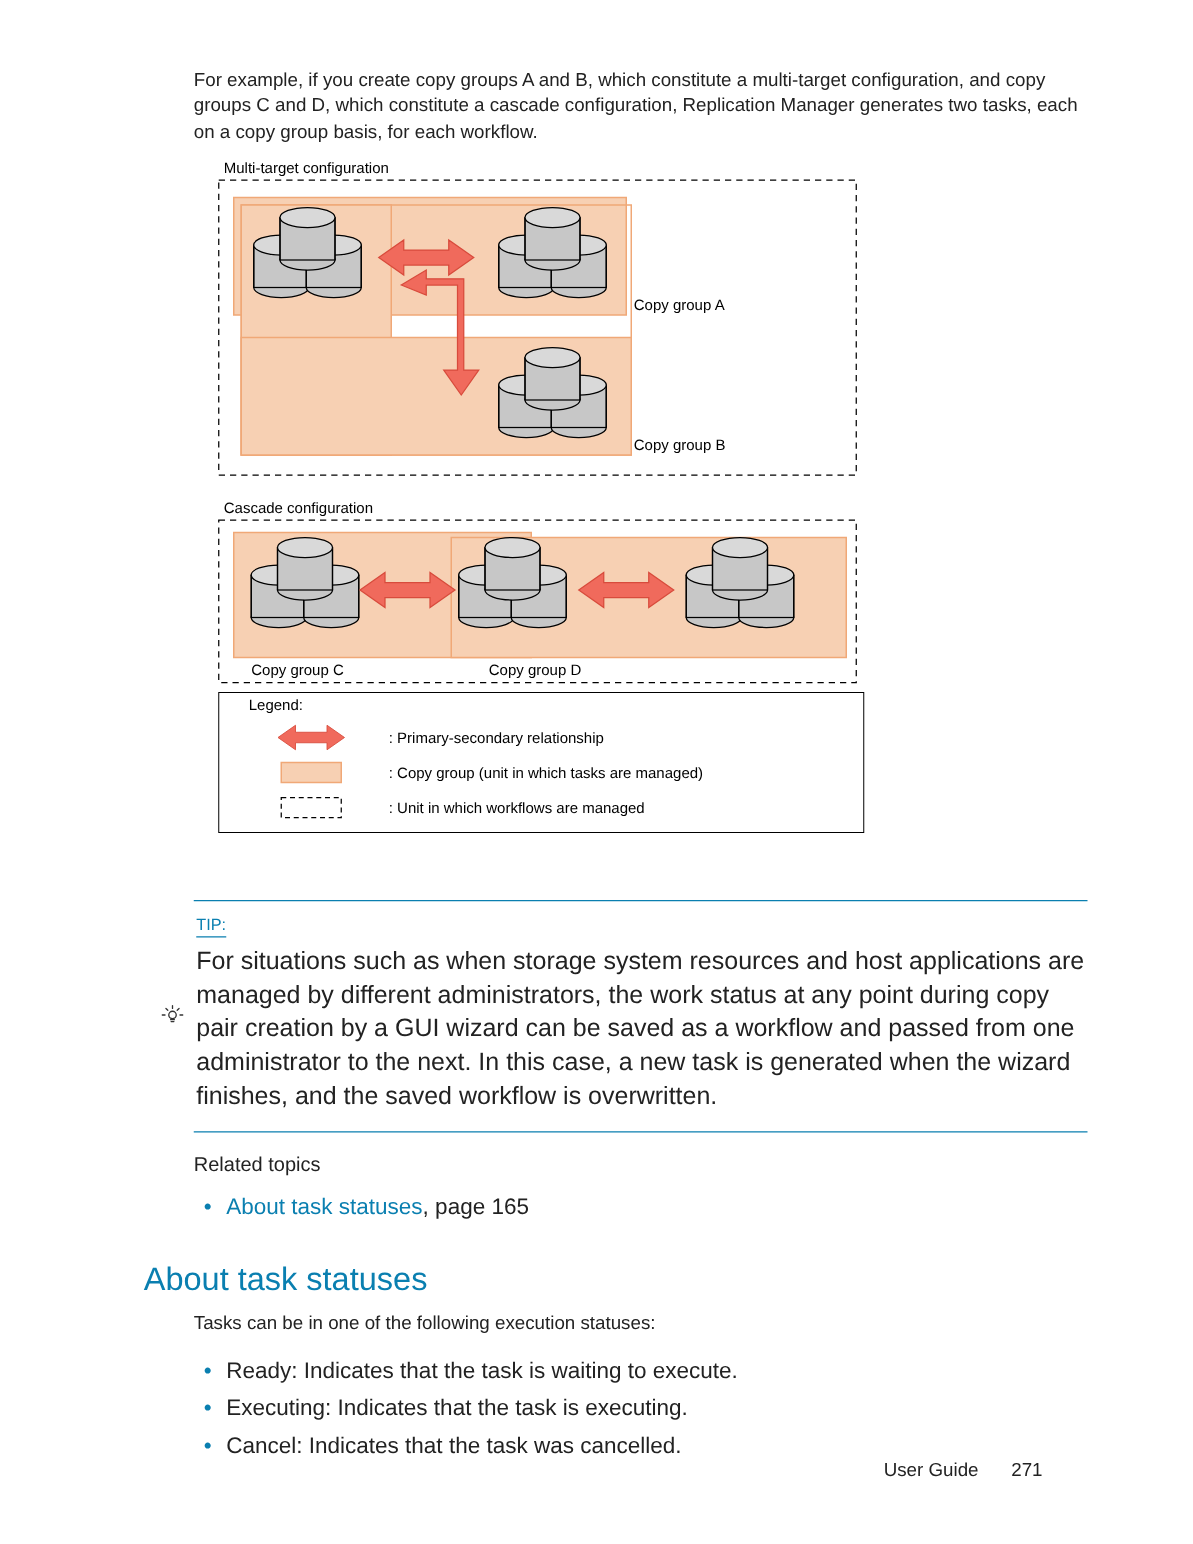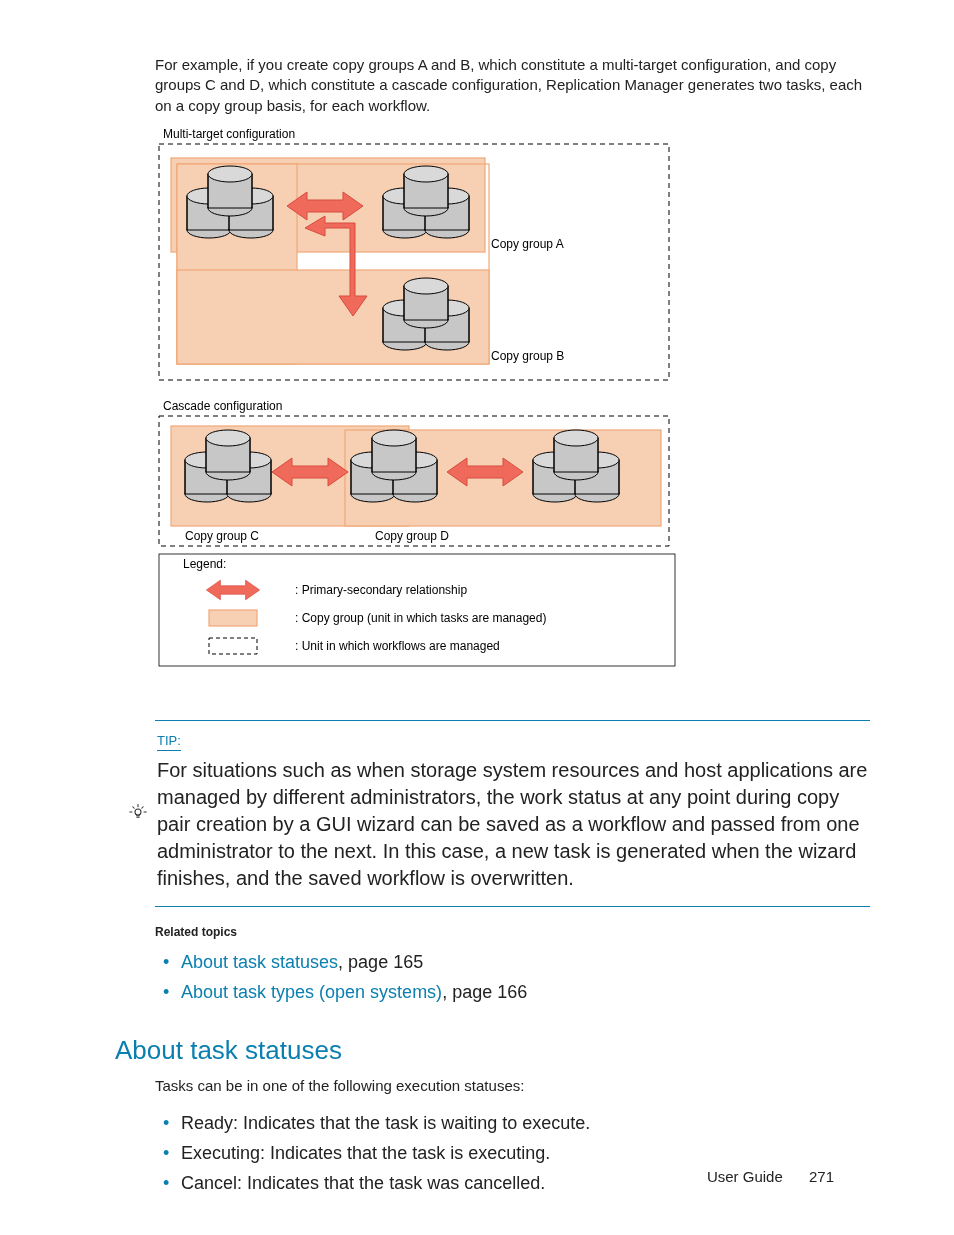--- a/index.html
+++ b/index.html
@@ -18,21 +18,21 @@
     box-sizing: border-box;
     height: 100%;
     position: relative;
   }
   .body-para {
     font-size: 15px;
     line-height: 1.35;
     margin: 0 0 12px 0;
   }
   .diagram-box {
-    margin: 8px 0 12px 0;
+    margin: 8px 0 12px 16px;
   }
   .diagram-box svg { display: block; }
   .tip-block {
     border-top: 1px solid #0a7fb0;
     border-bottom: 1px solid #0a7fb0;
     margin: 22px 0 18px 0;
     padding: 10px 0 14px 0;
   }
   .tip-row {
     display: flex;
@@ -53,22 +53,22 @@
     border-bottom: 1px solid #0a7fb0;
     padding-bottom: 2px;
     display: inline-block;
     margin-bottom: 6px;
   }
   .tip-body {
     font-size: 20px;
     line-height: 1.35;
   }
   .related-heading {
-    font-weight: 700;
-    font-size: 12px;
+    font-weight: 400;
+    font-size: 16px;
     margin: 18px 0 8px 0;
   }
   ul.rel-list, ul.status-list {
     margin: 4px 0 0 0;
     padding: 0 0 0 22px;
     list-style: none;
   }
   ul.rel-list li, ul.status-list li {
     position: relative;
     padding: 2px 0 2px 4px;
@@ -203,23 +203,20 @@
         <div class="tip-body">For situations such as when storage system resources and host applications are managed by different administrators, the work status at any point during copy pair creation by a GUI wizard can be saved as a workflow and passed from one administrator to the next. In this case, a new task is generated when the wizard finishes, and the saved workflow is overwritten.</div>
       </div>
     </div>
   </div>
 
   <div class="related-heading">Related topics</div>
   <ul class="rel-list">
     <li>
       <a class="rel-link">About task statuses</a><span>, page 165</span>
     </li>
-    <li>
-      <a class="rel-link">About task types (open systems)</a><span>, page 166</span>
-    </li>
   </ul>
 
   <div class="h2">About task statuses</div>
   <p class="body-para">Tasks can be in one of the following execution statuses:</p>
   <ul class="status-list">
     <li>Ready: Indicates that the task is waiting to execute.</li>
     <li>Executing: Indicates that the task is executing.</li>
     <li>Cancel: Indicates that the task was cancelled.</li>
   </ul>
 

